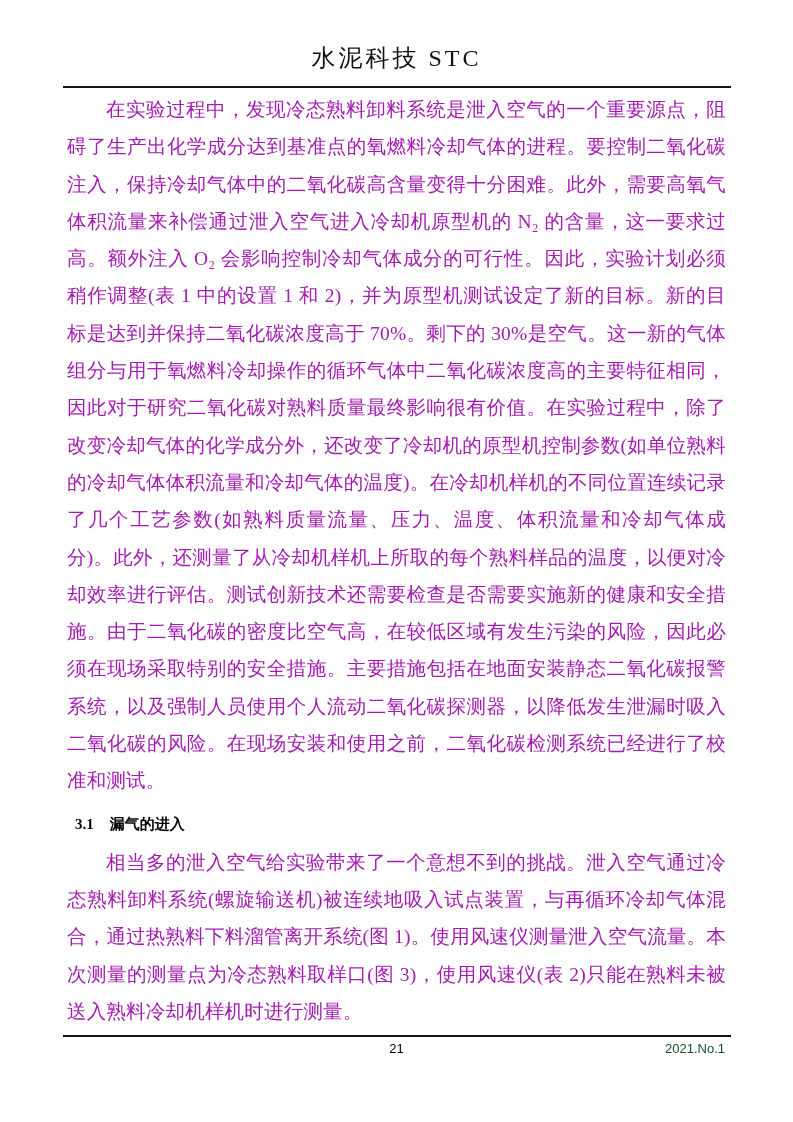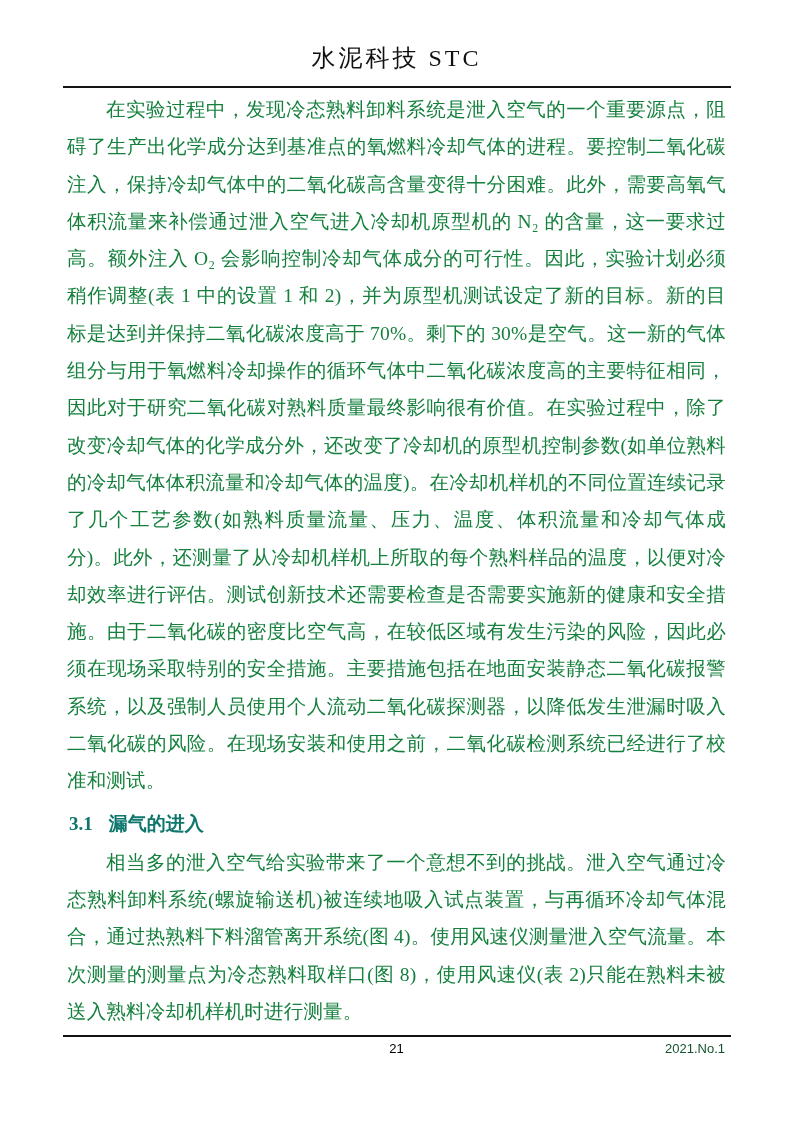--- a/index.html
+++ b/index.html
@@ -40,38 +40,38 @@
     top: 91px;
     left: 67px;
     width: 659px;
   }
   .body-para {
     margin: 0;
     font-size: 19.5px;
     line-height: 37.3px;
     text-align: justify;
     text-indent: 2em;
-    color: #15803d;
+    color: #a21caf;
     letter-spacing: 0.2px;
   }
   .heading-l2 {
     margin: 6px 0 8px 0;
     font-family: "Liberation Sans", "DejaVu Sans", sans-serif;
     font-weight: bold;
     font-size: 21px;
     line-height: 30px;
     color: #0d0d0d;
   }
   .heading-l3 {
-    margin: 10px 0 6px 2px;
+    margin: 10px 0 6px 8px;
     font-family: "Liberation Sans", "DejaVu Sans", sans-serif;
     font-weight: bold;
-    font-size: 19px;
+    font-size: 15px;
     line-height: 28px;
-    color: #0f766e;
+    color: #000000;
   }
   .heading-num {
     display: inline-block;
     margin-right: 16px;
     font-family: "Liberation Serif", "DejaVu Serif", serif;
     font-weight: bold;
   }
   .footer-rule {
     position: absolute;
     top: 1035px;
@@ -110,21 +110,21 @@
 
   <div class="content">
 
     <p class="body-para">在实验过程中，发现冷态熟料卸料系统是泄入空气的一个重要源点，阻碍了生产出化学成分达到基准点的氧燃料冷却气体的进程。要控制二氧化碳注入，保持冷却气体中的二氧化碳高含量变得十分困难。此外，需要高氧气体积流量来补偿通过泄入空气进入冷却机原型机的 N₂ 的含量，这一要求过高。额外注入 O₂ 会影响控制冷却气体成分的可行性。因此，实验计划必须稍作调整(表 1 中的设置 1 和 2)，并为原型机测试设定了新的目标。新的目标是达到并保持二氧化碳浓度高于 70%。剩下的 30%是空气。这一新的气体组分与用于氧燃料冷却操作的循环气体中二氧化碳浓度高的主要特征相同，因此对于研究二氧化碳对熟料质量最终影响很有价值。在实验过程中，除了改变冷却气体的化学成分外，还改变了冷却机的原型机控制参数(如单位熟料的冷却气体体积流量和冷却气体的温度)。在冷却机样机的不同位置连续记录了几个工艺参数(如熟料质量流量、压力、温度、体积流量和冷却气体成分)。此外，还测量了从冷却机样机上所取的每个熟料样品的温度，以便对冷却效率进行评估。测试创新技术还需要检查是否需要实施新的健康和安全措施。由于二氧化碳的密度比空气高，在较低区域有发生污染的风险，因此必须在现场采取特别的安全措施。主要措施包括在地面安装静态二氧化碳报警系统，以及强制人员使用个人流动二氧化碳探测器，以降低发生泄漏时吸入二氧化碳的风险。在现场安装和使用之前，二氧化碳检测系统已经进行了校准和测试。</p>
 
 
     <h3 class="heading-l3">
       <span class="heading-num">3.1</span><span>漏气的进入</span>
     </h3>
 
-    <p class="body-para">相当多的泄入空气给实验带来了一个意想不到的挑战。泄入空气通过冷态熟料卸料系统(螺旋输送机)被连续地吸入试点装置，与再循环冷却气体混合，通过热熟料下料溜管离开系统(图 4)。使用风速仪测量泄入空气流量。本次测量的测量点为冷态熟料取样口(图 8)，使用风速仪(表 2)只能在熟料未被送入熟料冷却机样机时进行测量。</p>
+    <p class="body-para">相当多的泄入空气给实验带来了一个意想不到的挑战。泄入空气通过冷态熟料卸料系统(螺旋输送机)被连续地吸入试点装置，与再循环冷却气体混合，通过热熟料下料溜管离开系统(图 1)。使用风速仪测量泄入空气流量。本次测量的测量点为冷态熟料取样口(图 3)，使用风速仪(表 2)只能在熟料未被送入熟料冷却机样机时进行测量。</p>
 
   </div>
 
   <div class="footer-rule"></div>
 
   <div class="footer-page-number">21</div>
 
   <div class="footer-issue">2021.No.1</div>
 
 </div>

